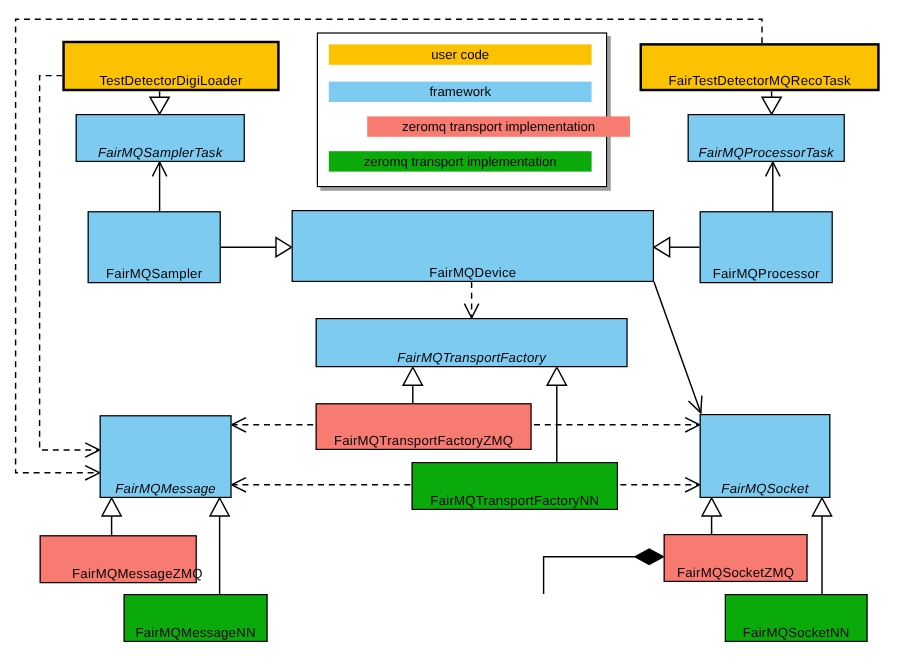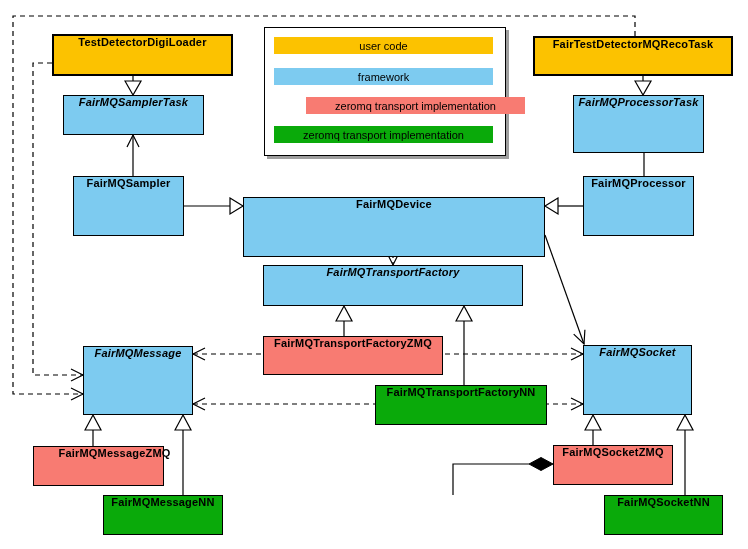--- a/index.html
+++ b/index.html
@@ -10,23 +10,23 @@
     font-family:"Liberation Sans", sans-serif;
     overflow:hidden;
   }
   .connector-layer{position:absolute;left:0;top:0;z-index:1;}
   .connector{stroke:#000;stroke-width:1.2;fill:none;}
   .connector.dashed{stroke-dasharray:5 4;}
   .tri{fill:#fff;stroke:#000;stroke-width:1.2;}
   .diamond{fill:#000;stroke:#000;stroke-width:1;}
   .node{
     position:absolute;z-index:2;
-    display:flex;align-items:flex-start;justify-content:center;
+    display:flex;align-items:flex-end;justify-content:center;
     border:1px solid #000;box-sizing:border-box;
-    font-size:11px;font-weight:bold;color:#000;
+    font-size:11px;font-weight:normal;color:#000;
     letter-spacing:0.2px;white-space:nowrap;text-align:center;
   }
   .node.gold{background:var(--c-user-code);border-width:2px;}
   .node.blue{background:var(--c-framework);}
   .node.red{background:var(--c-zeromq);}
   .node.green{background:var(--c-nanomsg);}
   .node.abstract{font-style:italic;}
   .legend{
     position:absolute;z-index:2;
     left:264px;top:27px;width:242px;height:129px;
@@ -129,41 +129,41 @@
   <div class="node gold" style="left:52px;top:34px;width:181px;height:42px;">
       <span>TestDetectorDigiLoader</span>
     </div>
   <div class="node gold" style="left:533px;top:36px;width:200px;height:40px;">
       <span>FairTestDetectorMQRecoTask</span>
     </div>
 
   <div class="node blue abstract" style="left:63px;top:95px;width:141px;height:40px;">
       <span>FairMQSamplerTask</span>
     </div>
-  <div class="node blue abstract" style="left:573px;top:95px;width:131px;height:58px;">
+  <div class="node blue abstract" style="left:573px;top:95px;width:131px;height:40px;">
       <span>FairMQProcessorTask</span>
     </div>
 
   <div class="node blue" style="left:73px;top:176px;width:111px;height:60px;">
       <span>FairMQSampler</span>
     </div>
-  <div class="node blue" style="left:243px;top:175px;width:302px;height:60px;margin-top:22px;">
+  <div class="node blue" style="left:243px;top:175px;width:302px;height:60px;">
       <span>FairMQDevice</span>
     </div>
   <div class="node blue" style="left:583px;top:176px;width:111px;height:60px;">
       <span>FairMQProcessor</span>
     </div>
 
   <div class="node blue abstract" style="left:263px;top:265px;width:260px;height:41px;">
       <span>FairMQTransportFactory</span>
     </div>
   <div class="node red" style="left:263px;top:336px;width:180px;height:39px;">
       <span>FairMQTransportFactoryZMQ</span>
     </div>
-  <div class="node green" style="left:343px;top:385px;width:172px;height:40px;margin-left:32px;">
+  <div class="node green" style="left:343px;top:385px;width:172px;height:40px;">
       <span>FairMQTransportFactoryNN</span>
     </div>
 
   <div class="node blue abstract" style="left:83px;top:346px;width:110px;height:69px;">
       <span>FairMQMessage</span>
     </div>
   <div class="node blue abstract" style="left:583px;top:345px;width:109px;height:70px;">
       <span>FairMQSocket</span>
     </div>
 

